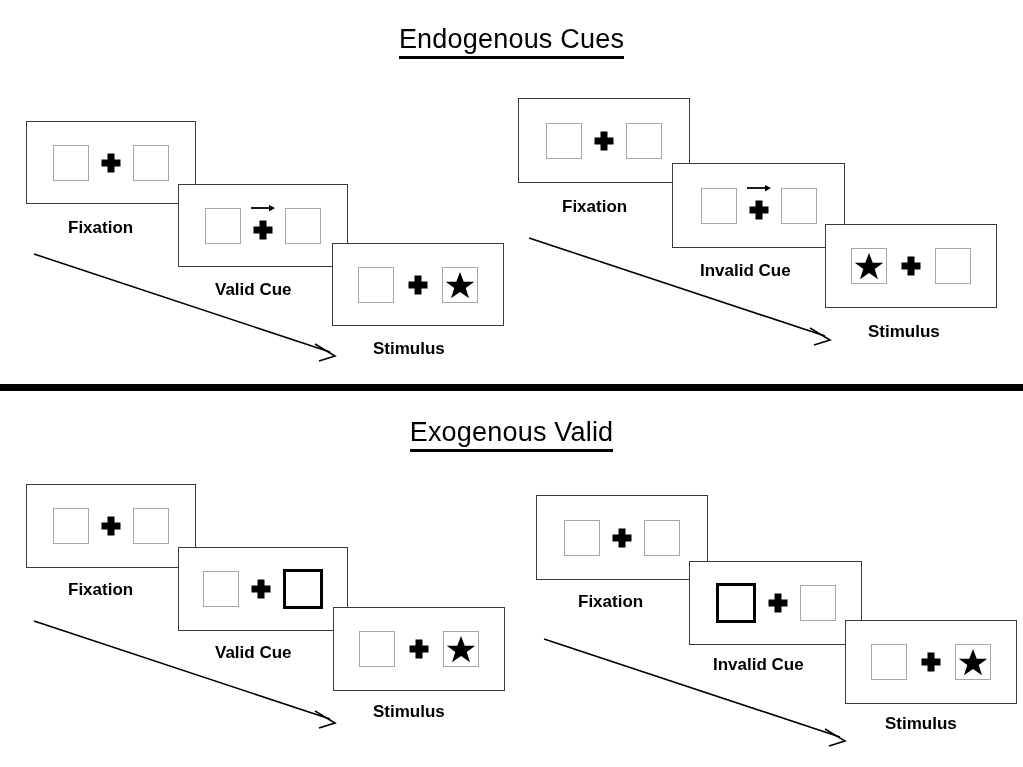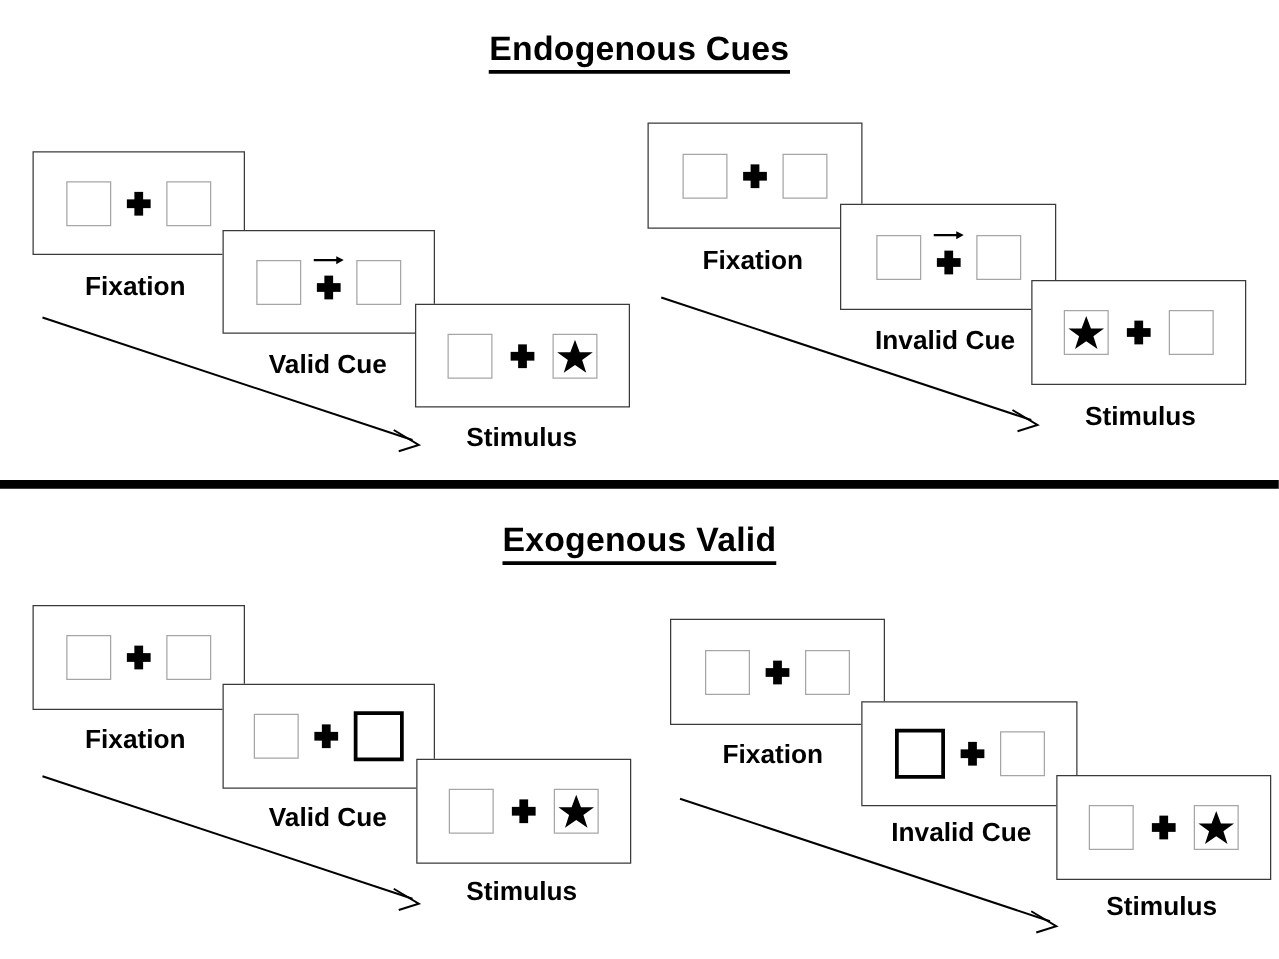--- a/index.html
+++ b/index.html
@@ -15,21 +15,21 @@
     font-family: "Liberation Sans", sans-serif;
     color: #000000;
   }
 
   
   .section-title {
     position: absolute;
     width: 1023px;
     text-align: center;
     font-size: 27px;
-    font-weight: bold;
+    font-weight: normal;
     letter-spacing: 0.2px;
   }
   .section-title span {
     border-bottom: 3px solid #000;
     padding-bottom: 2px;
   }
   #title-endogenous { top: 24px; left: 0; }
   #title-exogenous  { top: 417px; left: 0; }
 
   
@@ -124,21 +124,21 @@
     display: block;
   }
 
   
   .gap-s { width: 10px; flex: 0 0 auto; }
   .gap-m { width: 12px; flex: 0 0 auto; }
 
   
   .caption {
     position: absolute;
-    font-size: 21px;
+    font-size: 17px;
     font-weight: bold;
     white-space: nowrap;
   }
 
   
   .time-arrow {
     position: absolute;
     overflow: visible;
     pointer-events: none;
   }

